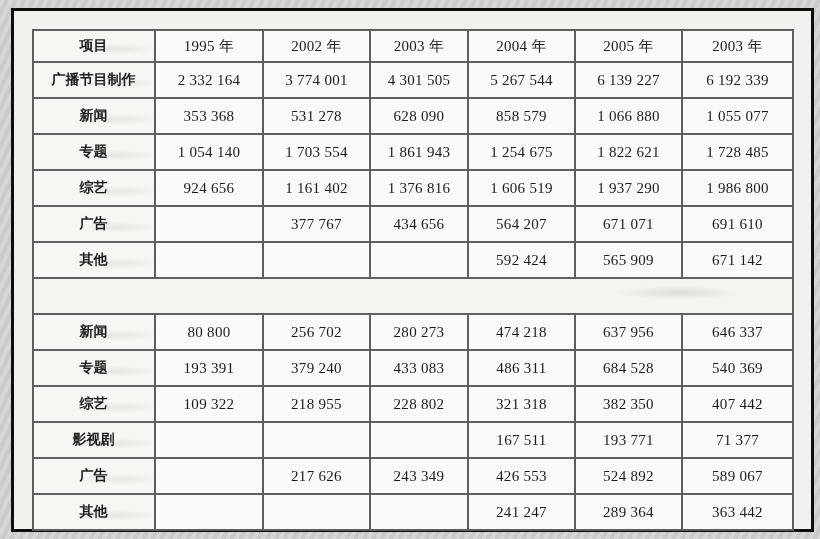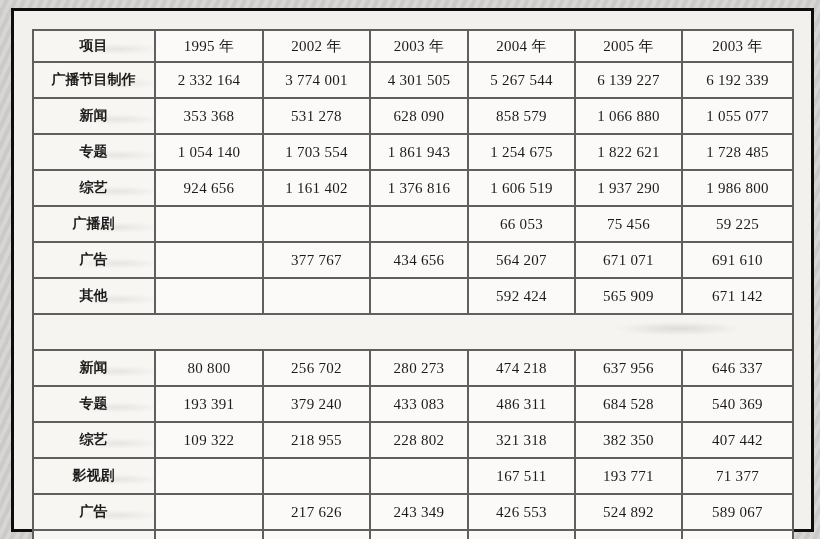--- a/index.html
+++ b/index.html
@@ -124,29 +124,20 @@
           <tr>
             <th class="label-cell">综艺</th>
             <td class="value-cell">924 656</td>
             <td class="value-cell">1 161 402</td>
             <td class="value-cell">1 376 816</td>
             <td class="value-cell">1 606 519</td>
             <td class="value-cell">1 937 290</td>
             <td class="value-cell">1 986 800</td>
           </tr>
           <tr>
-            <th class="label-cell">广播剧</th>
-            <td class="value-cell"></td>
-            <td class="value-cell"></td>
-            <td class="value-cell"></td>
-            <td class="value-cell">66 053</td>
-            <td class="value-cell">75 456</td>
-            <td class="value-cell">59 225</td>
-          </tr>
-          <tr>
             <th class="label-cell">广告</th>
             <td class="value-cell"></td>
             <td class="value-cell">377 767</td>
             <td class="value-cell">434 656</td>
             <td class="value-cell">564 207</td>
             <td class="value-cell">671 071</td>
             <td class="value-cell">691 610</td>
           </tr>
           <tr>
             <th class="label-cell">其他</th>

